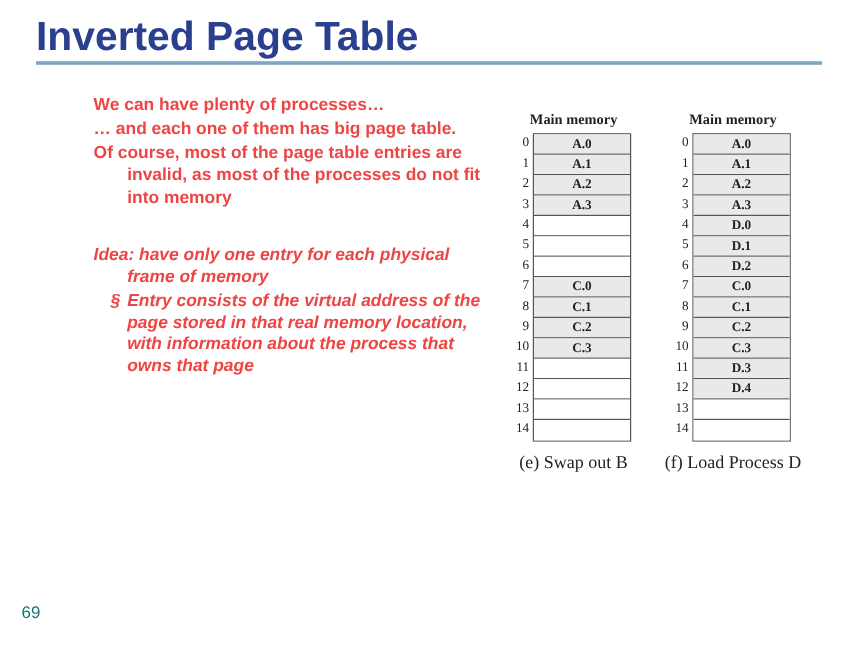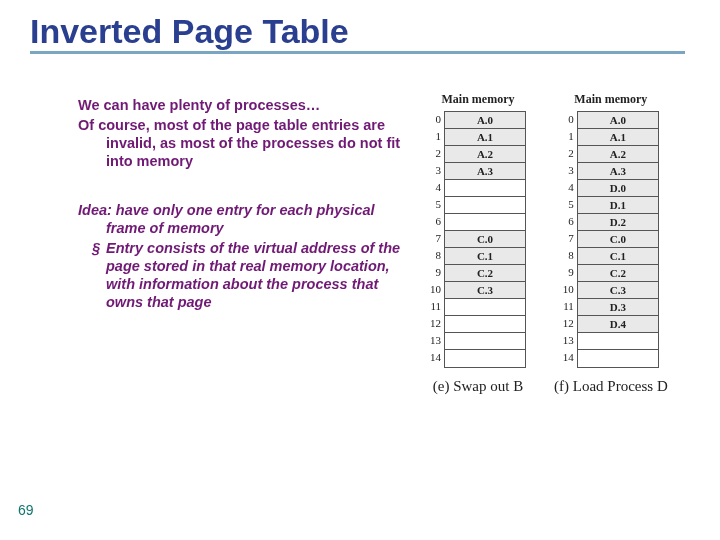--- a/index.html
+++ b/index.html
@@ -17,26 +17,26 @@
     left: 30px;
     font-size: 34px;
     font-weight: bold;
     color: #2a3f8f;
     border-bottom: 3px solid #7aa6c2;
     padding-bottom: 0;
     width: 655px;
   }
   .content {
     position: absolute;
-    top: 96px;
+    top: 79px;
     left: 78px;
     width: 340px;
     font-size: 14.5px;
     font-weight: bold;
-    color: #701a75;
+    color: #ef4444;
     line-height: 1.25;
   }
   .para { margin-bottom: 2px; }
   .indent { padding-left: 28px; text-indent: -28px; }
   .idea-block { margin-top: 30px; font-style: italic; }
   .bullet-row { display: flex; padding-left: 14px; margin-top: 2px; }
   .bmark { flex: 0 0 14px; }
   .btext { flex: 1; }
   .page-num {
     position: absolute;
@@ -101,20 +101,21 @@
     text-align: center;
   }
 </style>
 </head>
 <body>
 
 <div class="title">Inverted Page Table</div>
 
 <div class="content">
   <div class="para">We can have plenty of processes…</div>
+  <div class="para indent">… and each one of them has big page table.</div>
   <div class="para indent">Of course, most of the page table entries are invalid, as most of the processes do not fit into memory</div>
 
   <div class="idea-block">
     <div class="para indent">Idea: have only one entry for each physical frame of memory</div>
     <div class="bullet-row">
       <div class="bmark">§</div>
       <div class="btext">Entry consists of the virtual address of the page stored in that real memory location, with information about the process that owns that page</div>
     </div>
   </div>
 </div>

